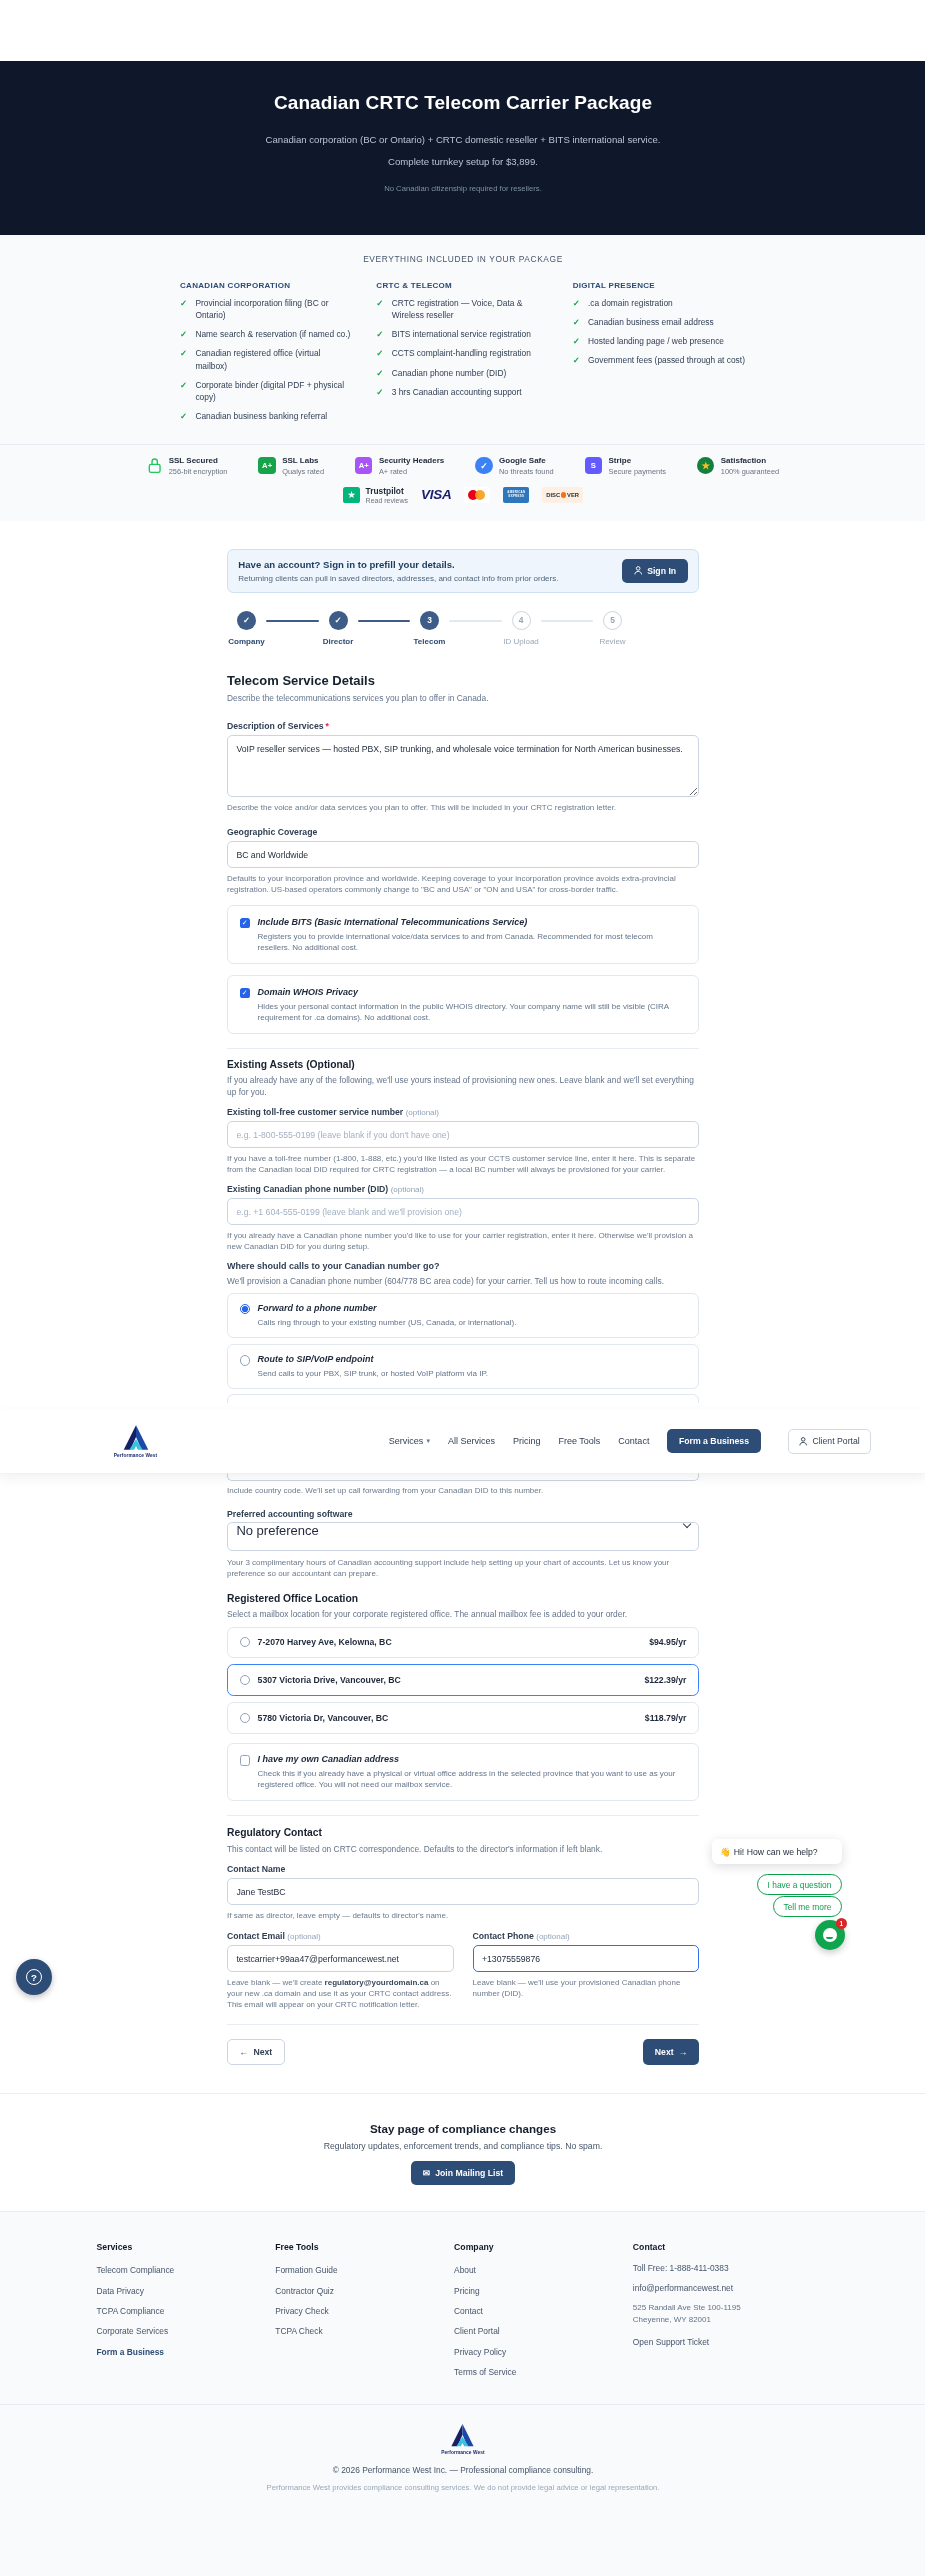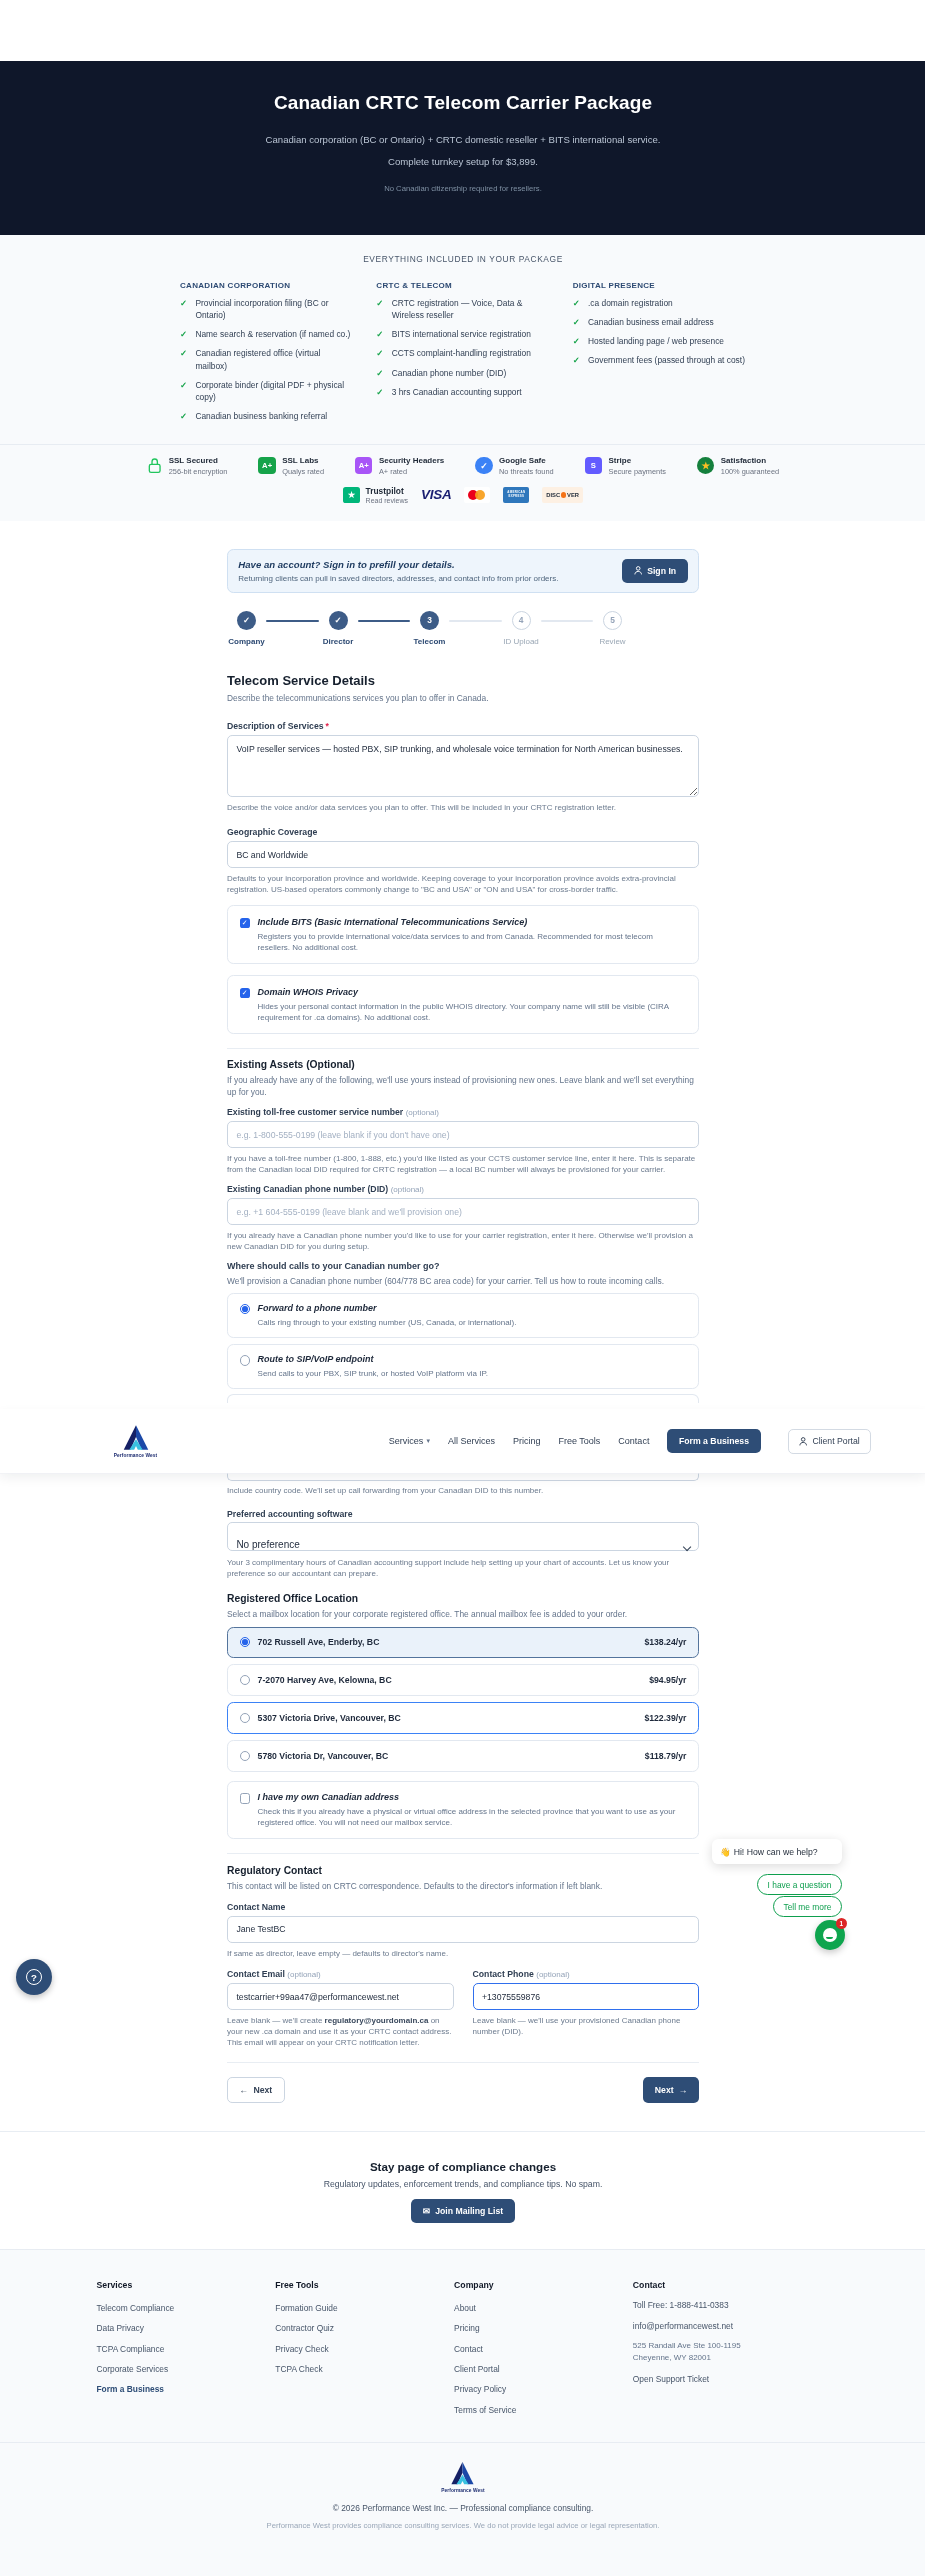--- a/index.html
+++ b/index.html
@@ -39,21 +39,21 @@
   .mc i{position:absolute;top:3.2px;width:10.3px;height:10.3px;border-radius:50%;}
   .mc .r{left:3.2px;background:#eb001b;} .mc .o{left:10.3px;background:#f79e1b;opacity:.92;}
   .amex{width:26px;height:16.7px;border-radius:1.9px;background:#2f77bc;color:#fff;font-size:2.9px;font-weight:700;
         display:flex;flex-direction:column;align-items:center;justify-content:center;line-height:3.9px;letter-spacing:0.3px;}
   .disc{height:16.7px;border-radius:1.9px;background:#fdf0e3;display:flex;align-items:center;padding:0 3.9px;font-size:5.8px;font-weight:800;color:#1f2937;}
   .disc .dot{width:5.8px;height:5.8px;border-radius:50%;background:#f47216;margin:0 0.6px;}
   
   .main{background:#fff;padding-top:28px;flex:none;}
   .container{width:472px;margin:0 auto;}
   .signin{background:#eef5fc;border:0.6px solid #cfe0f2;border-radius:6.4px;padding:9px 10.3px;display:flex;align-items:center;justify-content:space-between;}
-  .signin-title{font-size:9.6px;font-weight:700;color:#1d3a5f;font-style:italic;}
+  .signin-title{font-size:9.6px;font-weight:700;color:#1d3a5f;}
   .signin-desc{font-size:8px;color:#4e647c;margin-top:3.9px;}
   .btn-navy{background:#2e4d76;color:#fff;border:none;border-radius:5.1px;font-size:8.7px;font-weight:600;
             padding:7px 11.6px;display:inline-flex;gap:5.1px;align-items:center;font-family:inherit;cursor:pointer;}
   
   .stepper{margin-top:18px;width:405px;display:flex;align-items:flex-start;}
   .step{display:flex;flex-direction:column;align-items:center;width:39px;flex:none;}
   .step-circle{width:19px;height:19px;border-radius:50%;display:flex;align-items:center;justify-content:center;
                font-size:8.4px;font-weight:700;box-sizing:border-box;}
   .step.done .step-circle,.step.active .step-circle{background:#3d5c87;color:#fff;}
   .step.todo .step-circle{background:#fff;border:1px solid #cbd5e1;color:#94a3b8;}
@@ -69,22 +69,22 @@
   .flabel{font-size:8.7px;font-weight:600;color:#2f3e52;}
   .opt-suffix{color:#94a3b8;font-weight:400;font-size:8px;}
   .req{color:#e11d48;margin-left:1.9px;}
   .input{display:block;width:100%;box-sizing:border-box;height:27px;border:0.6px solid #cbd5e1;border-radius:5.1px;
          padding:0 8.4px;font-size:8.7px;color:#1e293b;background:#fff;font-family:inherit;}
   textarea.input{height:62px;padding:7px 8.4px;line-height:12.2px;resize:vertical;}
   .input::placeholder{color:#a3b0c2;}
   .input.focused{border:1.3px solid #2f6fed;}
   .fhelp{font-size:8px;color:#6b7a8e;line-height:11px;margin-top:5.1px;}
   .fhelp b{color:#3b4a5e;}
-  .selectbox{height:27px;border:0.6px solid #cbd5e1;border-radius:5.1px;display:flex;align-items:flex-end;
-             justify-content:space-between;padding:0 8.4px;font-size:10px;color:#1e293b;background:#fff;cursor:pointer;}
+  .selectbox{height:27px;border:0.6px solid #cbd5e1;border-radius:5.1px;display:flex;align-items:flex-start;
+             justify-content:space-between;padding:0 8.4px;font-size:13px;color:#1e293b;background:#fff;cursor:pointer;}
   .chev{width:5.1px;height:5.1px;border-right:1.3px solid #334155;border-bottom:1.3px solid #334155;transform:rotate(45deg);margin-top:-2.6px;}
   .divider{height:0.6px;background:#e8edf3;margin-top:14px;}
   .check-card{border:0.6px solid #e2e8f0;border-radius:6.4px;padding:10.3px 11.6px;display:flex;gap:7.7px;box-sizing:border-box;cursor:pointer;}
   .checkbox{width:10.3px;height:10.3px;border-radius:2.6px;background:#2563eb;color:#fff;font-size:7px;line-height:10.3px;
             text-align:center;flex:none;margin-top:1.3px;}
   .checkbox.empty{background:#fff;border:1px solid #94a3b8;box-sizing:border-box;}
   .card-title{font-size:9px;font-weight:700;color:#1e293b;font-style:italic;}
   .card-desc{font-size:8px;color:#64748b;line-height:11px;margin-top:3.9px;}
   .radio{width:10.3px;height:10.3px;border-radius:50%;border:1.3px solid #94a3b8;box-sizing:border-box;flex:none;margin-top:1.3px;position:relative;}
   .radio.on{border-color:#2563eb;}
@@ -429,25 +429,20 @@
       <div class="flabel" style="margin-top:13px">Preferred accounting software</div>
       <div class="selectbox" style="margin-top:3.9px">
         <span>No preference</span>
         <span class="chev"></span>
       </div>
       <div class="fhelp">Your 3 complimentary hours of Canadian accounting support include help setting up your chart of accounts. Let us know your preference so our accountant can prepare.</div>
 
       <h3 class="subsection" style="margin-top:14px">Registered Office Location</h3>
       <div class="section-desc" style="margin-top:5.1px">Select a mailbox location for your corporate registered office. The annual mailbox fee is added to your order.</div>
 
-      <div class="office-opt selected">
-        <div class="radio on"></div>
-        <div class="office-addr">702 Russell Ave, Enderby, BC</div>
-        <div class="office-price">$138.24/yr</div>
-      </div>
       <div class="office-opt">
         <div class="radio"></div>
         <div class="office-addr">7-2070 Harvey Ave, Kelowna, BC</div>
         <div class="office-price">$94.95/yr</div>
       </div>
       <div class="office-opt focus">
         <div class="radio"></div>
         <div class="office-addr">5307 Victoria Drive, Vancouver, BC</div>
         <div class="office-price">$122.39/yr</div>
       </div>

